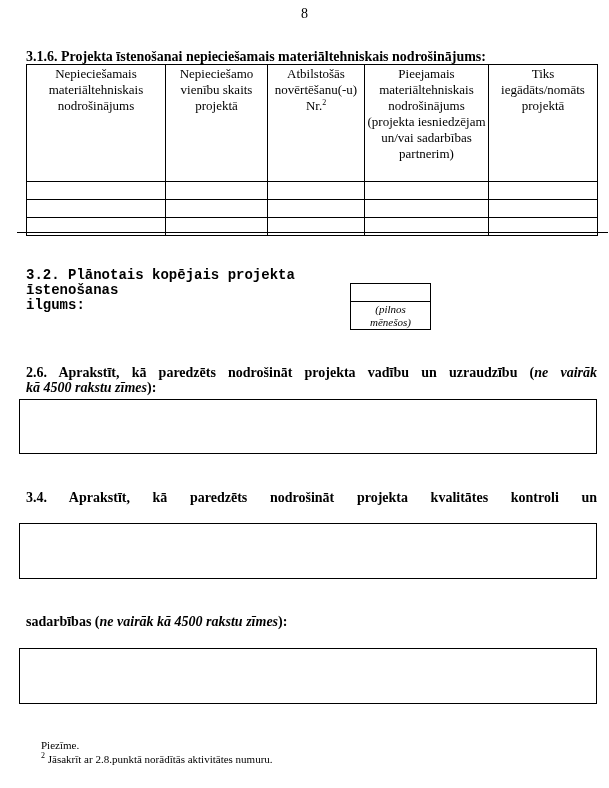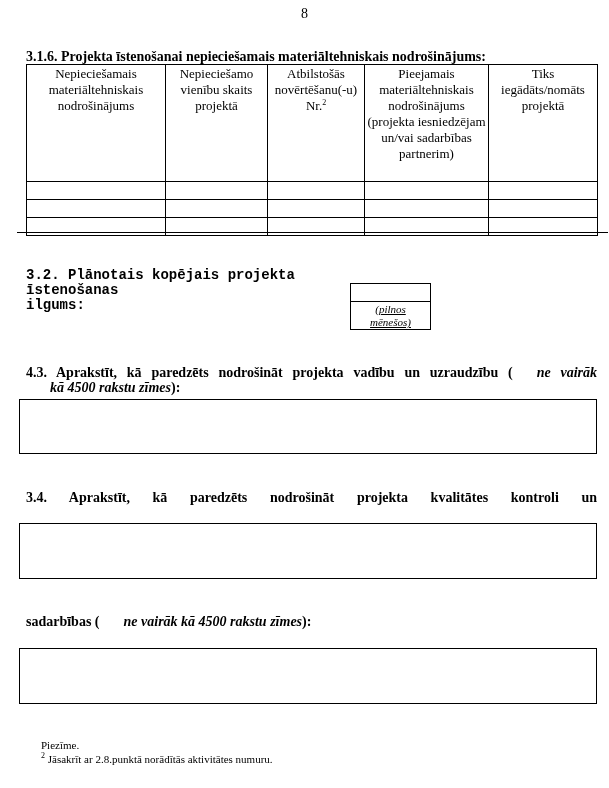--- a/index.html
+++ b/index.html
@@ -1,30 +1,30 @@
 <!DOCTYPE html>
 <html><head>
 <meta charset="utf-8">
 <style>
   html, body { margin:0; padding:0; background:#ffffff; }
   body { width:609px; height:788px; position:relative; overflow:hidden;
          font-family:"Liberation Serif", "DejaVu Serif", serif; color:#000; }
   .abs { position:absolute; }
   .page-num { left:0; width:609px; top:6px; text-align:center; font-size:14px; }
   .h { font-weight:bold; font-size:14px; line-height:15px; }
-  .h i { font-weight:bold; font-style:italic;margin-left:24px; }
+  .h i { font-weight:bold; font-style:italic; }
   .just { text-align:justify; text-align-last:justify; }
   table.mt { position:absolute; left:26px; top:64px; border-collapse:collapse; }
   table.mt td { border:1px solid #000; padding:0; font-size:13px; line-height:16px;
                 text-align:center; vertical-align:top;margin-top:44px; }
   table.mt tr.head td { height:115px; padding-top:1px; }
   table.mt tr.row td { height:17px; }
   .baseline { left:17px; width:591px; top:232px; height:0; border-top:1px solid #000; }
   .box { border:1px solid #000; box-sizing:border-box; }
-  .dur { left:350px; top:283px; width:81px; height:47px; border:1px solid #000; box-sizing:border-box;text-decoration:underline; }
+  .dur { left:350px; top:283px; width:81px; height:47px; border:1px solid #000; box-sizing:border-box; }
   .dur .top { height:17px; border-bottom:1px solid #000; }
   .dur .unit { font-size:11px; font-style:italic; text-align:center; line-height:13px; padding-top:1px; }
   .note { font-size:11px; line-height:14px; }
   sup { font-size:8px; vertical-align:super; line-height:0; }
 </style>
 </head>
 <body>
 
 <div class="abs page-num">8</div>
 
@@ -70,21 +70,21 @@
 </div>
 <div class="abs dur">
   <div class="top"></div>
   <div class="unit">
     <div>(pilnos</div>
     <div>mēnešos)</div>
   </div>
 </div>
 
 <div class="abs h" style="left:26px; top:365px; width:571px;">
-  <div class="just"><span>4.3. Aprakstīt, kā paredzēts nodrošināt projekta vadību un uzraudzību (</span><i>ne vairāk</i></div>
+  <div class="just"><span>2.6. Aprakstīt, kā paredzēts nodrošināt projekta vadību un uzraudzību (</span><i>ne vairāk</i></div>
   <div><i>kā 4500 rakstu zīmes</i><span>):</span></div>
 </div>
 <div class="abs box" style="left:19px; top:399px; width:578px; height:55px;"></div>
 
 <div class="abs h" style="left:26px; top:490px; width:571px;">
   <div class="just">3.4. Aprakstīt, kā paredzēts nodrošināt projekta kvalitātes kontroli un</div>
 </div>
 <div class="abs box" style="left:19px; top:523px; width:578px; height:56px;"></div>
 
 <div class="abs h" style="left:26px; top:614px; width:571px;">

